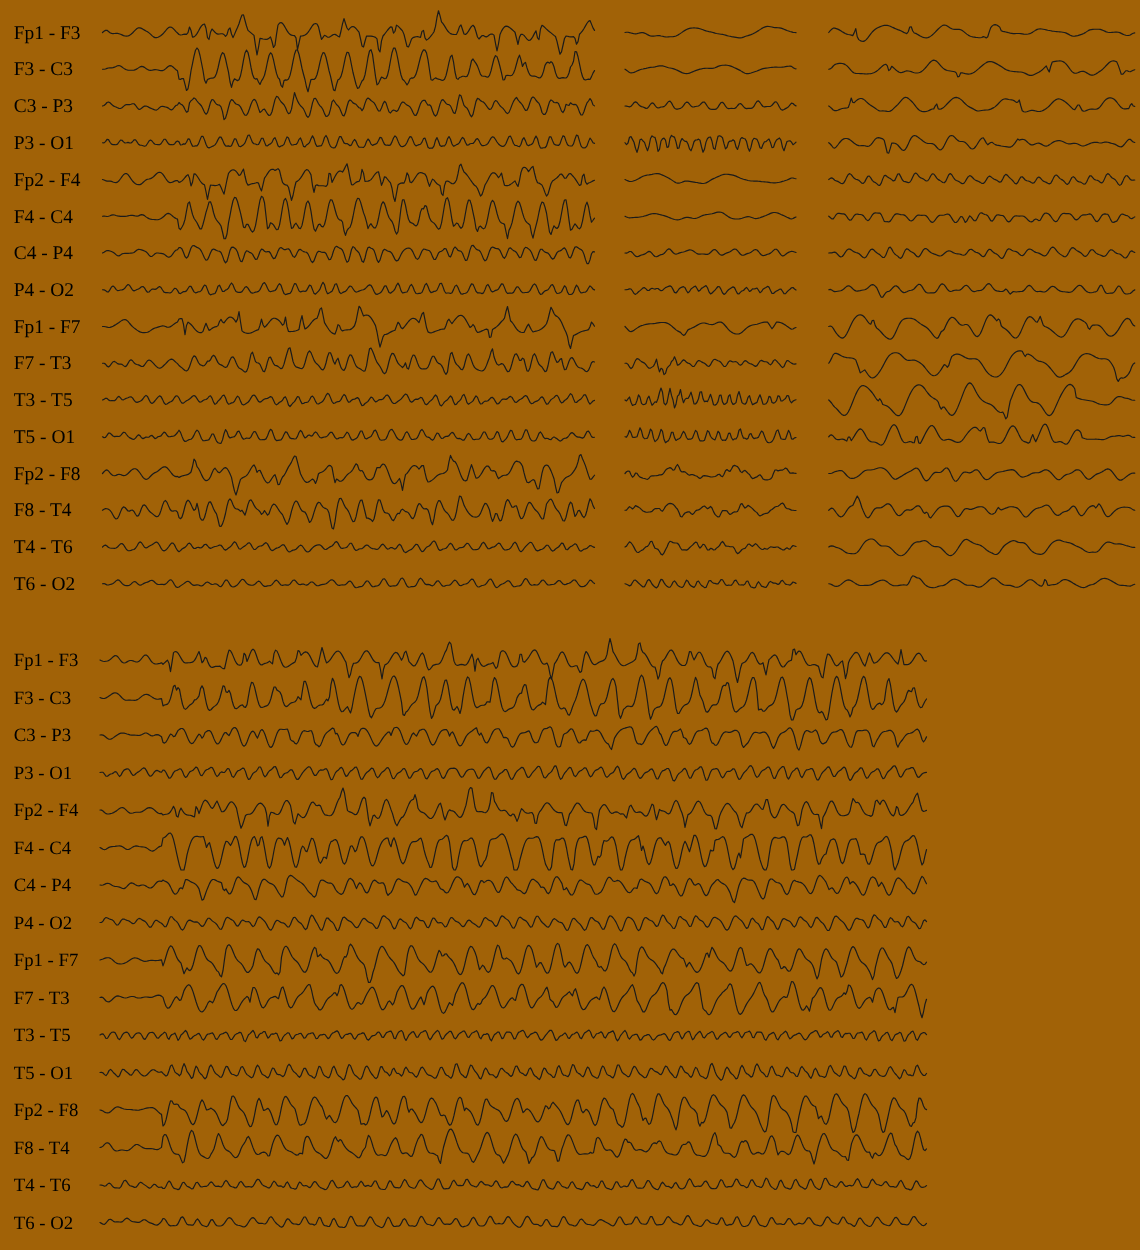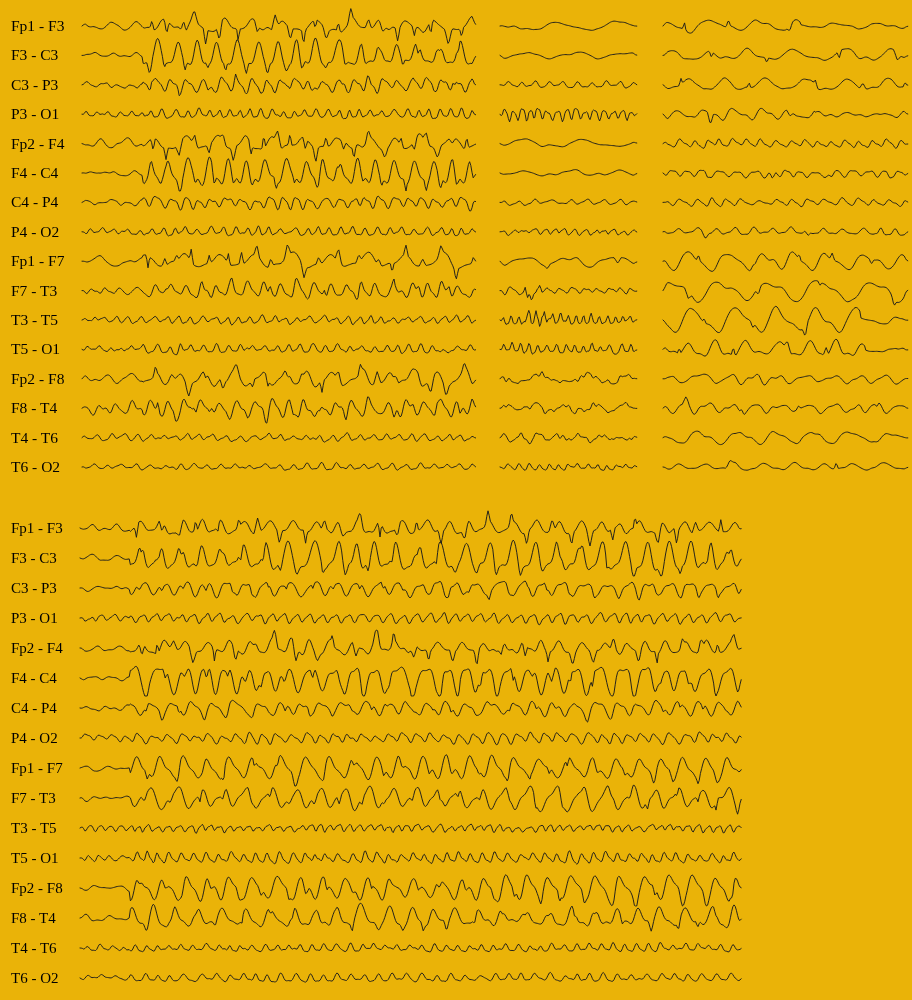--- a/index.html
+++ b/index.html
@@ -1,16 +1,16 @@
 <!DOCTYPE html>
 <html><head>
 <meta charset="utf-8">
 <style>
   html,body { margin:0; padding:0; background:#ffffff; }
-  .fig { position:relative; width:912px; height:1000px; background:#eab308; overflow:hidden; }
+  .fig { position:relative; width:912px; height:1000px; background:#a16207; overflow:hidden; }
   svg { display:block; }
   svg text { font-family:"Liberation Serif", serif; fill:#000000; }
   svg path.trace { fill:none; stroke-linejoin:round; stroke-linecap:round; }
 </style>
 </head>
 <body>
 
 <div class="fig">
   <svg id="eeg-svg" width="912" height="1000" xmlns="http://www.w3.org/2000/svg" viewBox="0 0 912 1000">
       <g>

